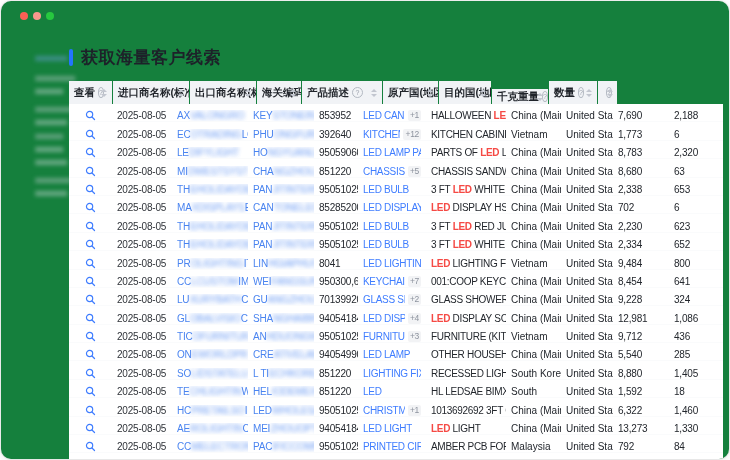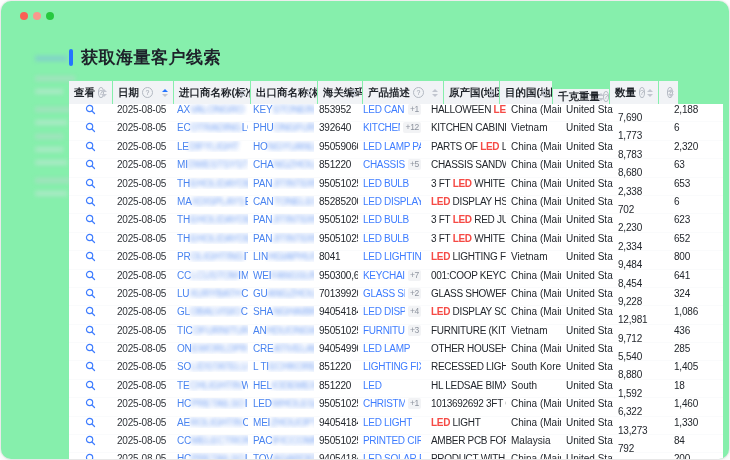--- a/index.html
+++ b/index.html
@@ -1,17 +1,17 @@
 <!DOCTYPE html>
 <html><head>
 <meta charset="utf-8">
 <style>
   html,body{margin:0;padding:0;background:#fff;width:730px;height:460px;overflow:hidden;
     font-family:"Liberation Sans","DejaVu Sans",sans-serif;}
-  .window{position:relative;width:728px;height:458px;margin:1px;background:#86efac;border-radius:10px;
+  .window{position:relative;width:728px;height:458px;margin:1px;background:#15803d;border-radius:10px;
     box-shadow:0 0 0 1px rgba(0,0,0,.05),0 2px 8px rgba(0,0,0,.07);overflow:hidden;}
   .traffic{position:absolute;top:11px;left:19px;display:flex;gap:5px;}
   .dot{width:8px;height:8px;border-radius:50%;}
   
   .sidebar{position:absolute;top:53px;left:34px;width:62px;}
   .side-item{height:8px;line-height:8px;font-size:9px;letter-spacing:-.5px;color:#ccd2da;
     filter:blur(2px);overflow:hidden;white-space:nowrap;}
   .side-item.active{color:#7aa5f7;}
   .side-item.dim{color:#dde2e8;}
   
@@ -29,21 +29,21 @@
   .th-label{white-space:nowrap;}
   .ai-badge{margin-left:3px;background:#e4eeff;color:#3f7dff;font-size:8px;font-weight:bold;
     border-radius:2px;padding:1px 2px;line-height:1;}
   .help-icon{margin-left:3px;width:9px;height:9px;border:1px solid #b3b9c2;border-radius:50%;
     color:#9aa0ab;font-size:7px;font-weight:normal;display:flex;align-items:center;justify-content:center;line-height:1;}
   .sort{display:flex;flex-direction:column;gap:2px;margin-left:4px;flex:none;}
   .sort i{display:block;width:0;height:0;border-left:3px solid transparent;border-right:3px solid transparent;}
   .sort .up{border-bottom:3.5px solid #c2c6cf;}
   .sort .down{border-top:3.5px solid #c2c6cf;}
   .sort.asc .up{border-bottom-color:#2474ff;}
-  .tbody .tr{display:flex;align-items:flex-start;height:17.4px;border-bottom:1px solid #fafbfc;background:#fff;}
+  .tbody .tr{display:flex;align-items:flex-end;height:17.4px;border-bottom:1px solid #fafbfc;background:#fff;}
   .td{padding:0 5px;box-sizing:border-box;white-space:nowrap;overflow:hidden;font-size:10px;color:#23272d;flex:none;}
   .c0{width:43px;}.c1{width:60px;}.c2{width:76px;}.c3{width:66px;}.c4{width:44px;}
   .c5{width:68px;}.c6{width:80px;}.c7{width:55px;}.c8{width:52px;}.c9{width:56px;margin-top:8px;}
   .c10{width:48px;gap:28px;}.c11{width:19px;}
   .view-cell{display:flex;justify-content:center;}
   .date{color:#30343a;letter-spacing:-.2px;}
   .name{color:#4a84f0;letter-spacing:-.2px;}
   .name .bl{filter:blur(2.2px);opacity:.8;display:inline-block;}
   .code{letter-spacing:-.2px;}
   .product{color:#3f7dff;letter-spacing:-.3px;display:flex;align-items:center;}
@@ -86,31 +86,20 @@
     <span class="th-left">
       <span class="th-label">查看</span>
 
       <span class="help-icon" hidden="">?</span>
     </span>
     <span class="sort" hidden="">
               <i class="up"></i>
               <i class="down"></i>
             </span>
   </div>
-          <div class="th c1">
-    <span class="th-left">
-      <span class="th-label">日期</span>
-
-      <span class="help-icon" hidden="">?</span>
-    </span>
-    <span class="sort asc">
-              <i class="up"></i>
-              <i class="down"></i>
-            </span>
-  </div>
           <div class="th c2">
     <span class="th-left">
       <span class="th-label">进口商名称(标准)</span>
 
     </span>
     <span class="sort">
               <i class="up"></i>
               <i class="down"></i>
             </span>
   </div>

